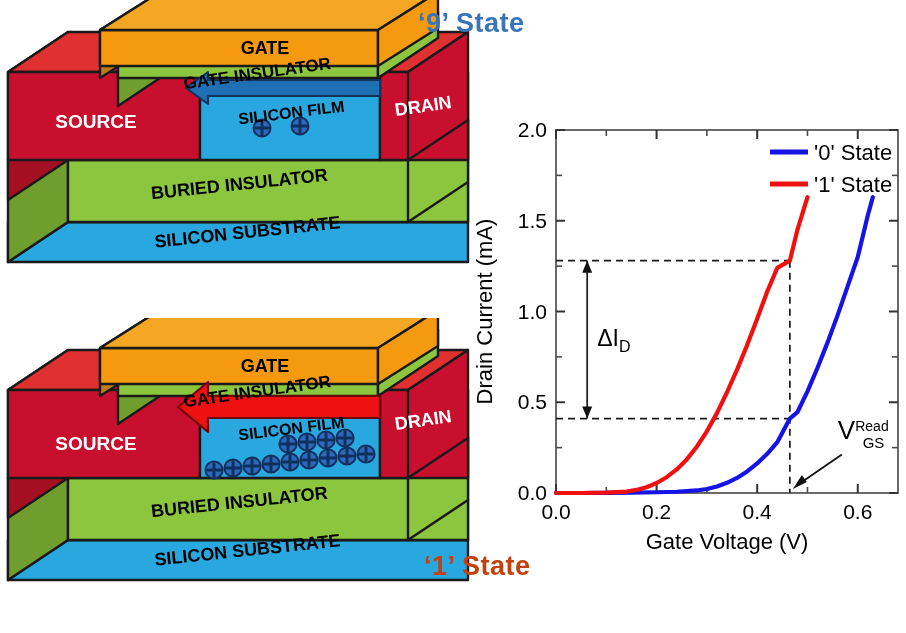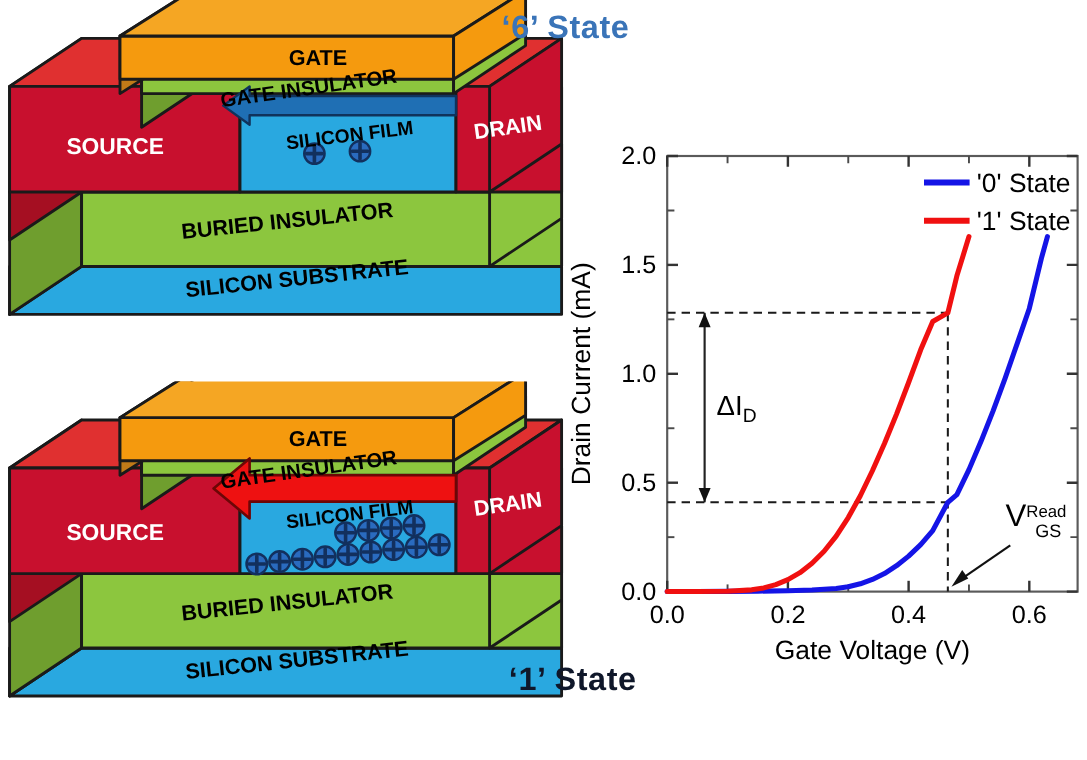--- a/index.html
+++ b/index.html
@@ -2,21 +2,21 @@
 <html><head>
 <meta charset="utf-8">
 <style>
   html,body{margin:0;padding:0;}
   body{width:906px;height:633px;background:#ffffff;
        font-family:"Liberation Sans",sans-serif;overflow:hidden;position:relative;}
   #root{position:relative;width:906px;height:633px;}
   .abs{position:absolute;}
   .state-label{font-weight:bold;font-size:27px;letter-spacing:.5px;white-space:nowrap;}
   #label0{left:418px;top:8px;color:#3a74b8;}
-  #label1{left:424px;top:551px;color:#0f172a;}
+  #label1{left:424px;top:551px;color:#c2410c;}
   svg{display:block;}
   .dlabel{font-family:"Liberation Sans",sans-serif;font-weight:600;}
 </style>
 </head>
 <body>
 
 <div id="root">
 
   <div class="abs" style="left:0px;top:0px;width:500px;height:310px;">
     <svg width="500" height="310" viewBox="0 0 500 310">
@@ -67,21 +67,21 @@
       <text class="dlabel" x="265" y="54" font-size="18" fill="#000" text-anchor="middle">GATE</text>
       <text class="dlabel" x="258" y="79" font-size="17" fill="#000" text-anchor="middle" transform="rotate(-8 258 79)">GATE INSULATOR</text>
       <text class="dlabel" x="96" y="128" font-size="19" fill="#ffffff" text-anchor="middle">SOURCE</text>
       <text class="dlabel" x="424" y="112" font-size="18" fill="#ffffff" text-anchor="middle" transform="rotate(-8 424 112)">DRAIN</text>
       <text class="dlabel" x="292" y="118" font-size="16" fill="#000" text-anchor="middle" transform="rotate(-7 292 118)">SILICON FILM</text>
       <text class="dlabel" x="240" y="190" font-size="18" fill="#000" text-anchor="middle" transform="rotate(-6 240 190)">BURIED INSULATOR</text>
       <text class="dlabel" x="248" y="238" font-size="18" fill="#000" text-anchor="middle" transform="rotate(-6 248 238)">SILICON SUBSTRATE</text>
     </svg>
   </div>
 
-  <div class="abs state-label" id="label0">‘6’ State</div>
+  <div class="abs state-label" id="label0">‘9’ State</div>
 
   <div class="abs" style="left:0px;top:318px;width:500px;height:310px;">
     <svg width="500" height="310" viewBox="0 0 500 310">
       <g stroke="#1a1a1a" stroke-width="2.4" stroke-linejoin="round">
         <polygon points="8,222 68,182 68,222 8,262" fill="#1d85c0"></polygon>
         <polygon points="8,262 68,222 468,222 468,262" fill="#29a8e0"></polygon>
         <polygon points="68,182 468,182 468,222 68,222" fill="#29a8e0"></polygon>
 
         <polygon points="8,160 68,120 68,222 8,262" fill="#6f9e2e"></polygon>
         <polygon points="68,120 468,120 468,222 68,222" fill="#8cc63e"></polygon>

